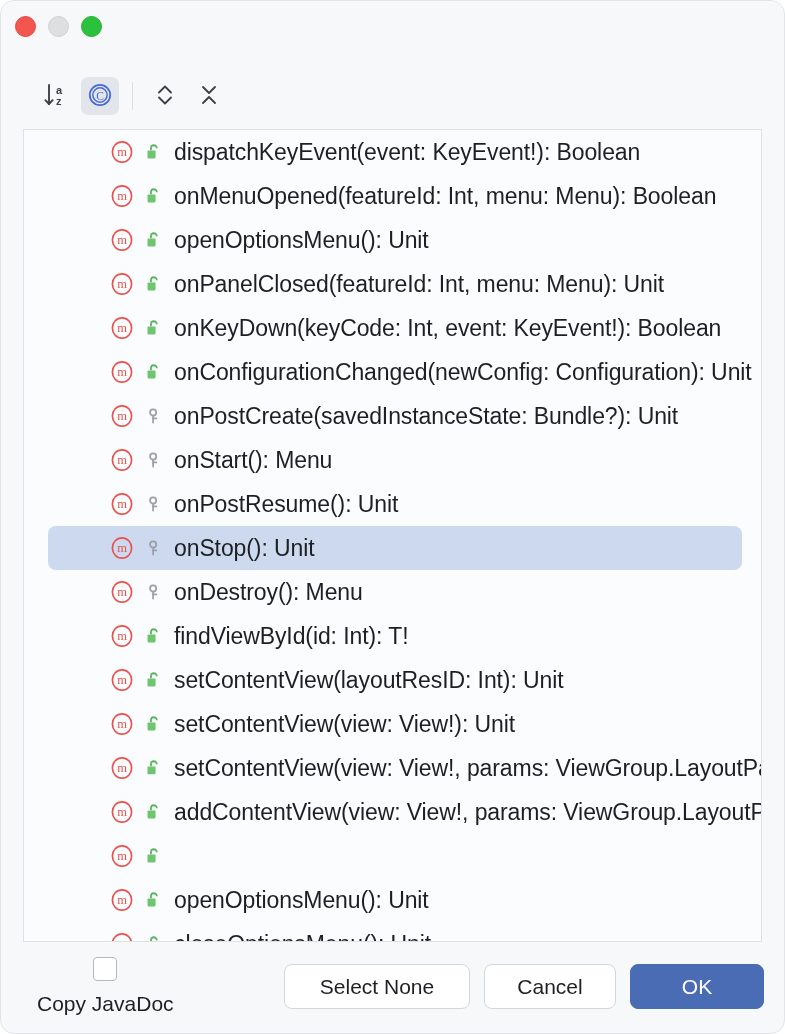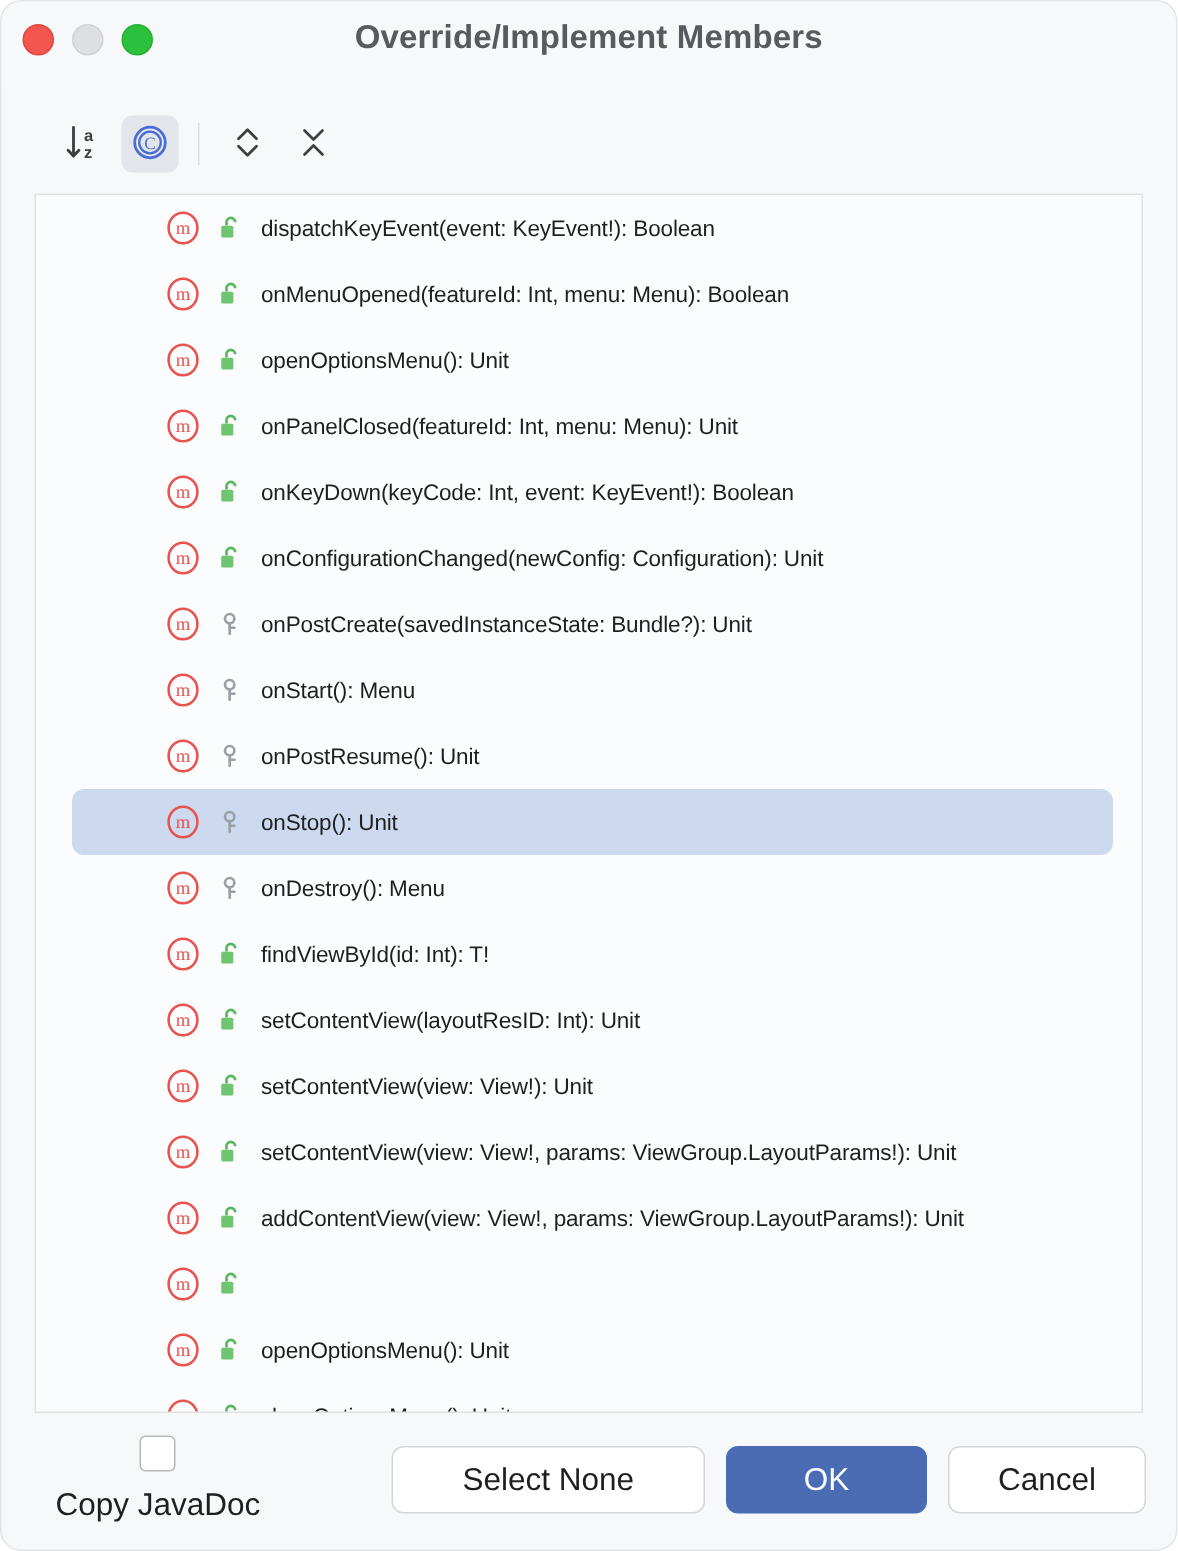--- a/index.html
+++ b/index.html
@@ -91,21 +91,21 @@
     height: 44px;
     display: flex;
     align-items: center;
     padding-left: 85px;
     white-space: nowrap;
     overflow: hidden;
   }
   .row .mid { margin-right: 11px; display:flex; align-items:center; }
   .row .lock { margin-right: 13px; display:flex; align-items:center; width: 15px; }
   .row .label {
-    font-size: 15px;
+    font-size: 23px;
     color: #1d1f22;
     line-height: 1;
     letter-spacing: -0.1px;
   }
   .row.selected {
     background: #ccd9ef;
     border-radius: 8px;
     width: 694px;
     margin-left: 24px;
     padding-left: 61px;
@@ -157,36 +157,35 @@
   .btn.secondary {
     background: #ffffff;
     border: 1px solid #d4d6da;
     color: #1d1f22;
   }
   .btn.primary {
     background: #4a6cb5;
     border: 1px solid #4a6cb5;
     color: #ffffff;
   }
-  .btn-select-none { width: 209px; }
+  .btn-select-none { width: 186px; }
   .btn-cancel { width: 132px; }
   .btn-ok { width: 134px; }
 </style>
 </head>
 <body>
 
 <div class="dialog">
 
   <div class="titlebar">
     <div class="traffic">
       <span class="light close"></span>
       <span class="light min"></span>
       <span class="light zoom"></span>
     </div>
-    <div class="window-title">Override/Implement Members</div>
   </div>
 
   <div class="toolbar">
 
     <button class="tbtn">
       <span>
         <svg width="30" height="30" viewBox="0 0 30 30">
           <g fill="none" stroke="#3c4043" stroke-width="1.9" stroke-linecap="round" stroke-linejoin="round">
             <path d="M8 5 L8 24"></path>
             <path d="M4.4 20.2 L8 24 L11.6 20.2"></path>
@@ -525,18 +524,18 @@
       </div>
     </div>
 
   <div class="bottombar">
     <label class="cb-wrap">
       <span class="cbox"></span>
       <span class="cb-label">Copy JavaDoc</span>
     </label>
     <div class="btns">
       <button class="btn secondary btn-select-none">Select None</button>
+      <button class="btn secondary btn-cancel">Cancel</button>
       <button class="btn primary btn-ok">OK</button>
-      <button class="btn secondary btn-cancel">Cancel</button>
     </div>
   </div>
 
 </div>
 
 </body></html>

